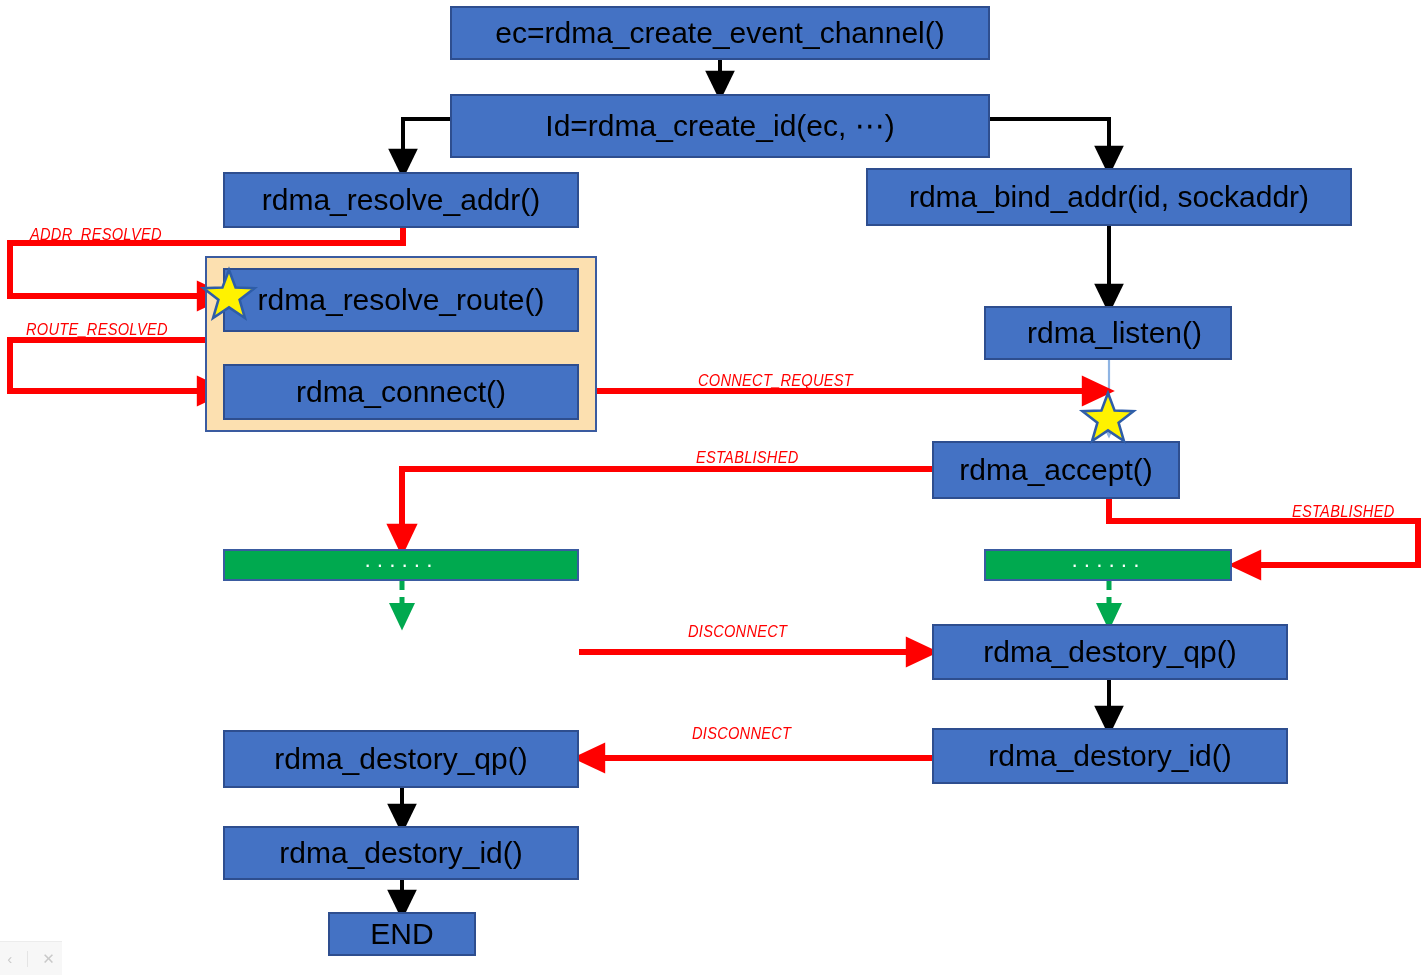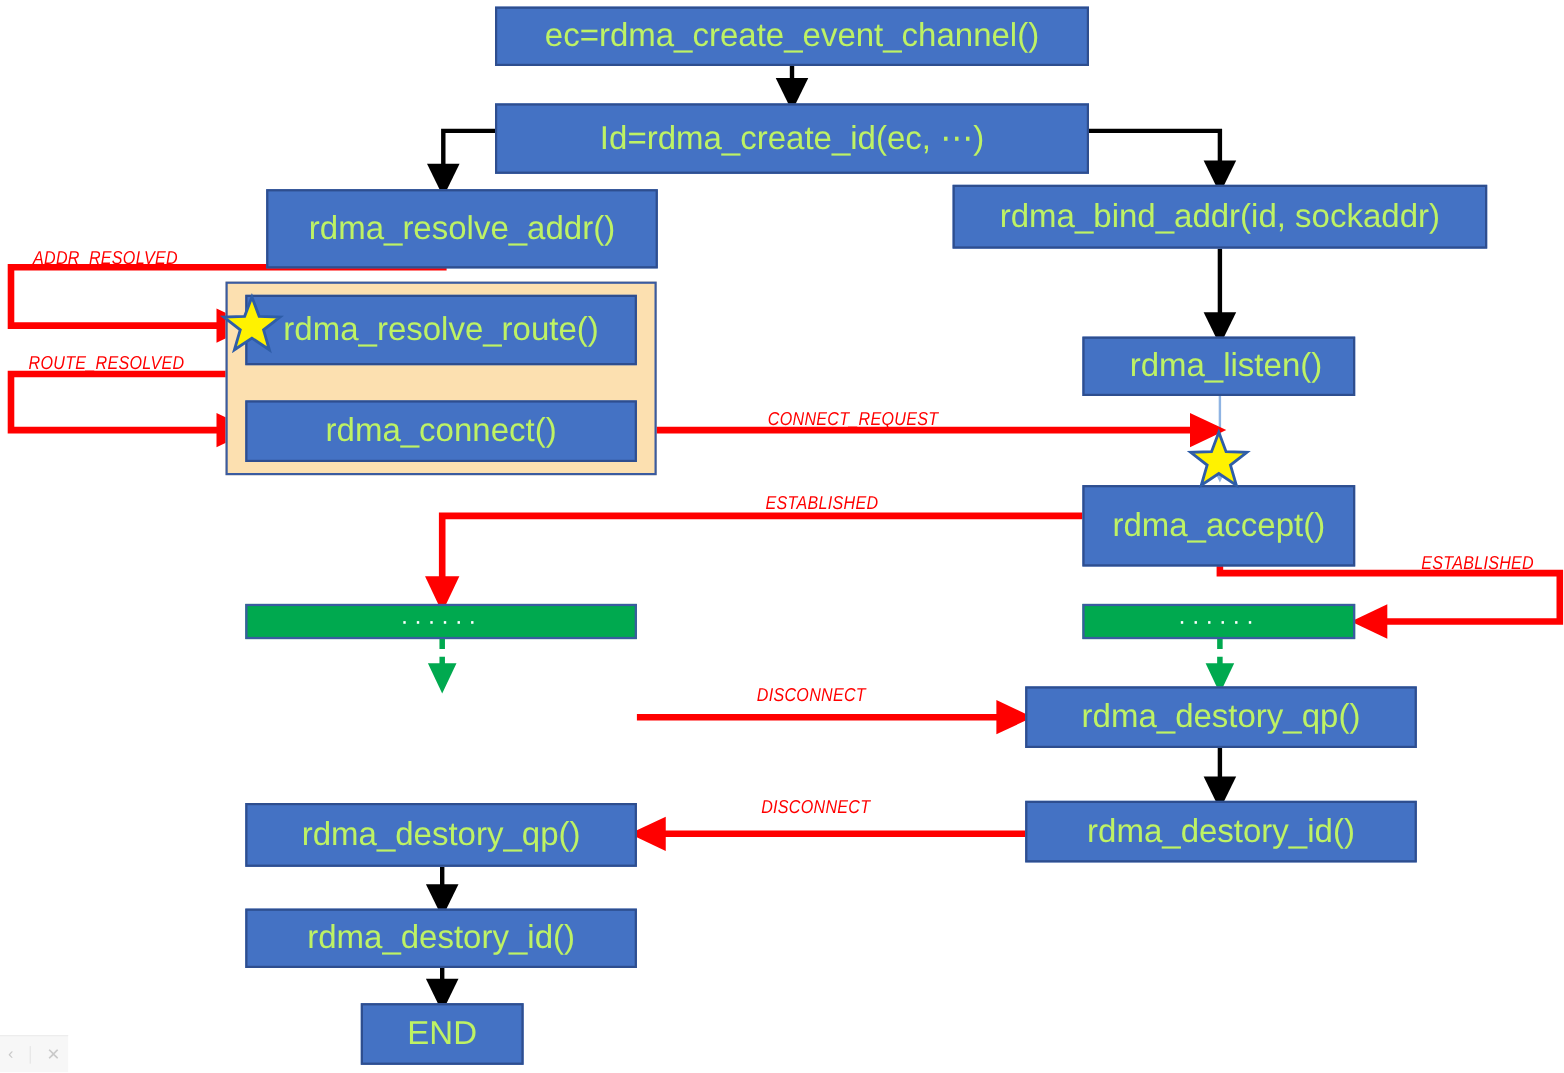--- a/index.html
+++ b/index.html
@@ -23,21 +23,21 @@
     left: 0; top: 0;
     width: 1422px;
     height: 975px;
     pointer-events: none;
   }
   .node {
     position: absolute;
     box-sizing: border-box;
     background: #4472C4;
     border: 2px solid #2E4E8F;
-    color: #bef264;
+    color: #000000;
     font-family: "Liberation Sans", sans-serif;
     font-size: 30px;
     line-height: 1.12;
     text-align: center;
     display: block;
     white-space: normal;
     overflow: visible;
     z-index: 5;
   }
   .node > .lbl {
@@ -192,57 +192,57 @@
   </svg>
 
   <div class="group-box" id="group-client" style="left: 205px; top: 256px; width: 392px; height: 176px;"></div>
 
   <div class="node" id="n-create_ec" style="left: 450px; top: 6px; width: 540px; height: 54px;">
     <span class="lbl">ec=rdma_create_event_channel()</span>
   </div>
   <div class="node" id="n-create_id" style="left: 450px; top: 94px; width: 540px; height: 64px;">
     <span class="lbl">Id=rdma_create_id(ec, ⋯)</span>
   </div>
-  <div class="node" id="n-resolve_addr" style="left: 223px; top: 172px; width: 356px; height: 72px; margin-left: 19px;">
+  <div class="node" id="n-resolve_addr" style="left: 223px; top: 172px; width: 356px; height: 56px;">
     <span class="lbl">rdma_resolve_addr()</span>
   </div>
   <div class="node" id="n-resolve_route" style="left: 223px; top: 268px; width: 356px; height: 64px;">
     <span class="lbl">rdma_resolve_route()</span>
   </div>
   <div class="node" id="n-bind_addr" style="left: 866px; top: 168px; width: 486px; height: 58px;">
     <span class="lbl">rdma_bind_addr(id, sockaddr)</span>
   </div>
   <div class="node" id="n-connect" style="left: 223px; top: 364px; width: 356px; height: 56px;">
     <span class="lbl">rdma_connect()</span>
   </div>
   <div class="node" id="n-listen" style="left: 984px; top: 306px; width: 248px; height: 54px; padding-left: 13px;">
     <span class="lbl">rdma_listen()</span>
   </div>
-  <div class="node" id="n-accept" style="left: 984px; top: 441px; width: 248px; height: 74px;">
+  <div class="node" id="n-accept" style="left: 932px; top: 441px; width: 248px; height: 58px;">
     <span class="lbl">rdma_accept()</span>
   </div>
   <div class="node green" id="n-client_data" style="left: 223px; top: 549px; width: 356px; height: 32px;">
     <span class="lbl">······</span>
   </div>
   <div class="node green" id="n-server_data" style="left: 984px; top: 549px; width: 248px; height: 32px;">
     <span class="lbl">······</span>
   </div>
   <div class="node" id="n-srv_destroy_qp" style="left: 932px; top: 624px; width: 356px; height: 56px;">
     <span class="lbl">rdma_destory_qp()</span>
   </div>
   <div class="node" id="n-cli_destroy_qp" style="left: 223px; top: 730px; width: 356px; height: 58px;">
     <span class="lbl">rdma_destory_qp()</span>
   </div>
   <div class="node" id="n-srv_destroy_id" style="left: 932px; top: 728px; width: 356px; height: 56px;">
     <span class="lbl">rdma_destory_id()</span>
   </div>
   <div class="node" id="n-cli_destroy_id" style="left: 223px; top: 826px; width: 356px; height: 54px;">
     <span class="lbl">rdma_destory_id()</span>
   </div>
-  <div class="node" id="n-end" style="left: 328px; top: 912px; width: 148px; height: 56px;">
+  <div class="node" id="n-end" style="left: 328px; top: 912px; width: 148px; height: 44px;">
     <span class="lbl">END</span>
   </div>
 
   <div class="evt" id="e-addr_resolved" style="left: 30px; top: 225px;">ADDR_RESOLVED</div>
   <div class="evt" id="e-route_resolved" style="left: 26px; top: 320px;">ROUTE_RESOLVED</div>
   <div class="evt" id="e-connect_request" style="left: 698px; top: 371px;">CONNECT_REQUEST</div>
   <div class="evt" id="e-established_left" style="left: 696px; top: 448px;">ESTABLISHED</div>
   <div class="evt" id="e-established_right" style="left: 1292px; top: 502px;">ESTABLISHED</div>
   <div class="evt" id="e-disconnect_top" style="left: 688px; top: 622px;">DISCONNECT</div>
   <div class="evt" id="e-disconnect_bottom" style="left: 692px; top: 724px;">DISCONNECT</div>

